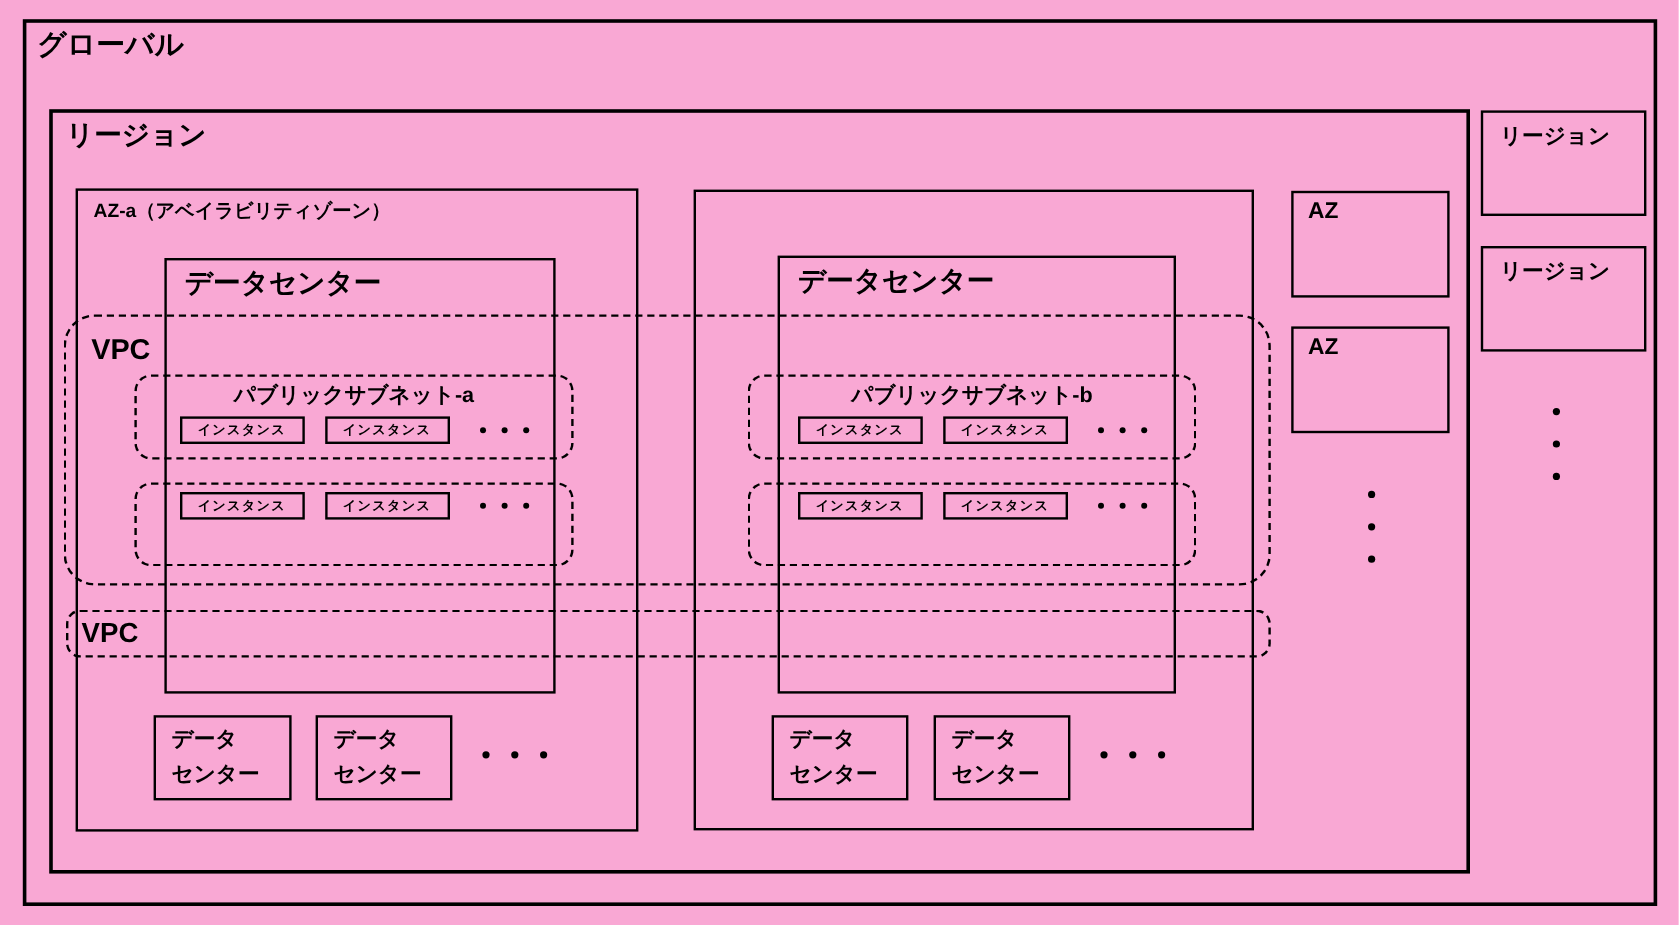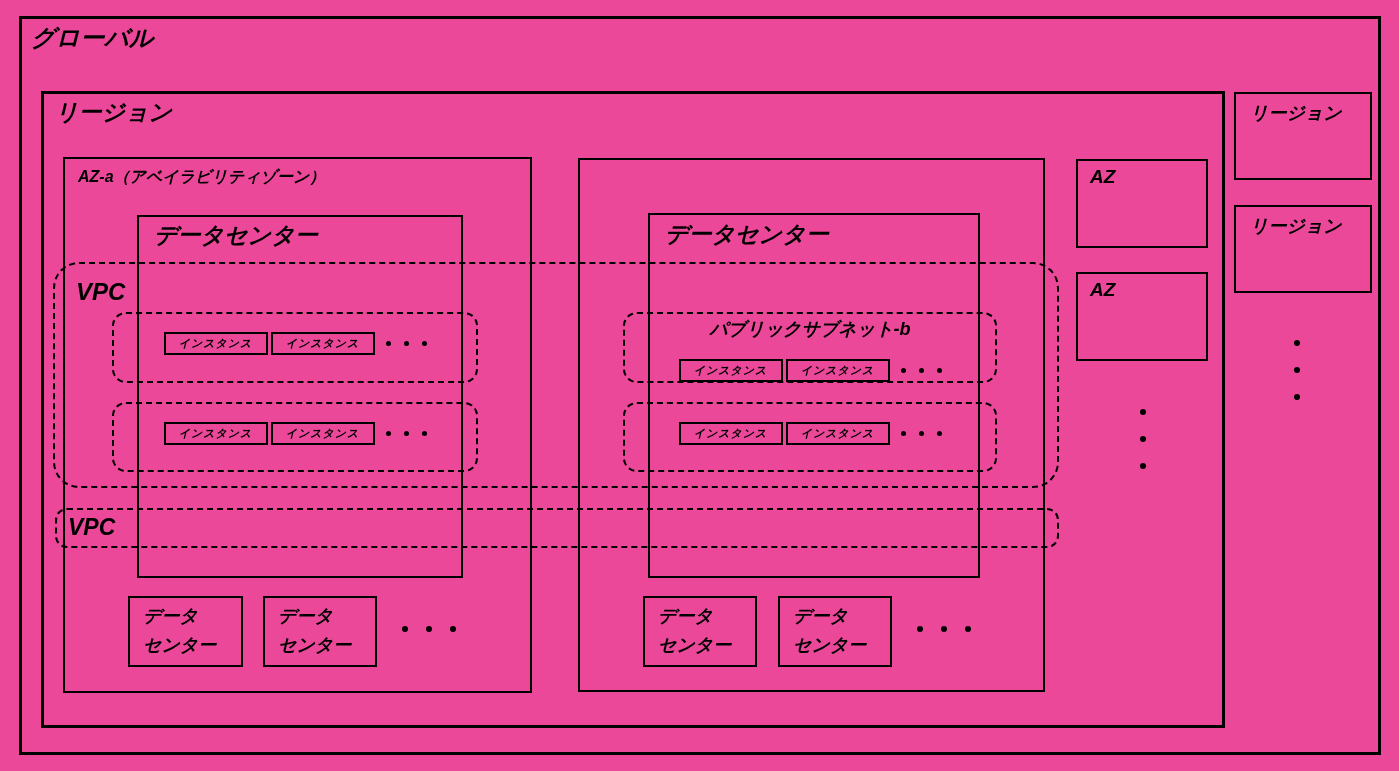--- a/index.html
+++ b/index.html
@@ -1,41 +1,40 @@
 <!DOCTYPE html>
 <html><head>
 <meta charset="utf-8">
 <style>
   html,body{margin:0;padding:0;background:#ffffff;}
   #canvas{
     position:relative;
     width:1399px;height:771px;
-    background:#ec4899;
+    background:#f9a8d4;
     font-family:"Liberation Sans","DejaVu Sans",sans-serif;
     color:#000;
     overflow:hidden;
-    font-style:italic;
   }
   .abs{position:absolute;box-sizing:border-box;background:transparent;}
   .b2{border:2px solid #000;}
   .b3{border:3px solid #000;}
   .dash{border:2px dashed #000;}
   .lbl{
     position:absolute;
     font-weight:bold;
     white-space:nowrap;
     line-height:1.15;
     color:#000;
   }
   .subnet{
     display:flex;flex-direction:column;align-items:center;
     border-radius:14px;
   }
   .subnet-label{font-weight:bold;font-size:18px;margin-top:5px;line-height:1.2;}
-  .inst-row{display:flex;align-items:center;gap:3px;margin-top:18px;}
+  .inst-row{display:flex;align-items:center;gap:17px;margin-top:6px;}
   .inst{
     width:104px;height:23px;border:2px solid #000;box-sizing:border-box;
     display:flex;align-items:center;justify-content:center;
     font-size:11px;font-weight:bold;letter-spacing:1px;white-space:nowrap;
   }
   .dot{background:#000;border-radius:50%;flex:0 0 auto;}
   .hdots{display:flex;align-items:center;}
   .vdots{display:flex;flex-direction:column;align-items:center;}
   .dc-small{
     padding:4px 4px 0 13px;
@@ -63,20 +62,21 @@
   <div class="abs b2" style="left:137px;top:215px;width:326px;height:363px;"></div>
   <div class="lbl" style="left:154px;top:222px;font-size:23px;">データセンター</div>
 
   <div class="abs b2" style="left:648px;top:213px;width:332px;height:365px;"></div>
   <div class="lbl" style="left:665px;top:221px;font-size:23px;">データセンター</div>
 
   <div class="abs dash" style="left:53px;top:262px;width:1006px;height:226px;border-radius:26px;"></div>
   <div class="lbl" style="left:76px;top:278px;font-size:24px;">VPC</div>
 
   <div class="abs dash subnet" style="left:112px;top:312px;width:366px;height:71px;">
+    <div class="subnet-label">パブリックサブネット-a</div>
     <div class="inst-row">
       <div class="inst">インスタンス</div>
       <div class="inst">インスタンス</div>
       <div class="hdots" style="gap:13px;margin-left:8px;">
         <div class="dot" style="width:5px;height:5px;"></div>
           <div class="dot" style="width:5px;height:5px;"></div>
           <div class="dot" style="width:5px;height:5px;"></div>
       </div>
     </div>
   </div>

